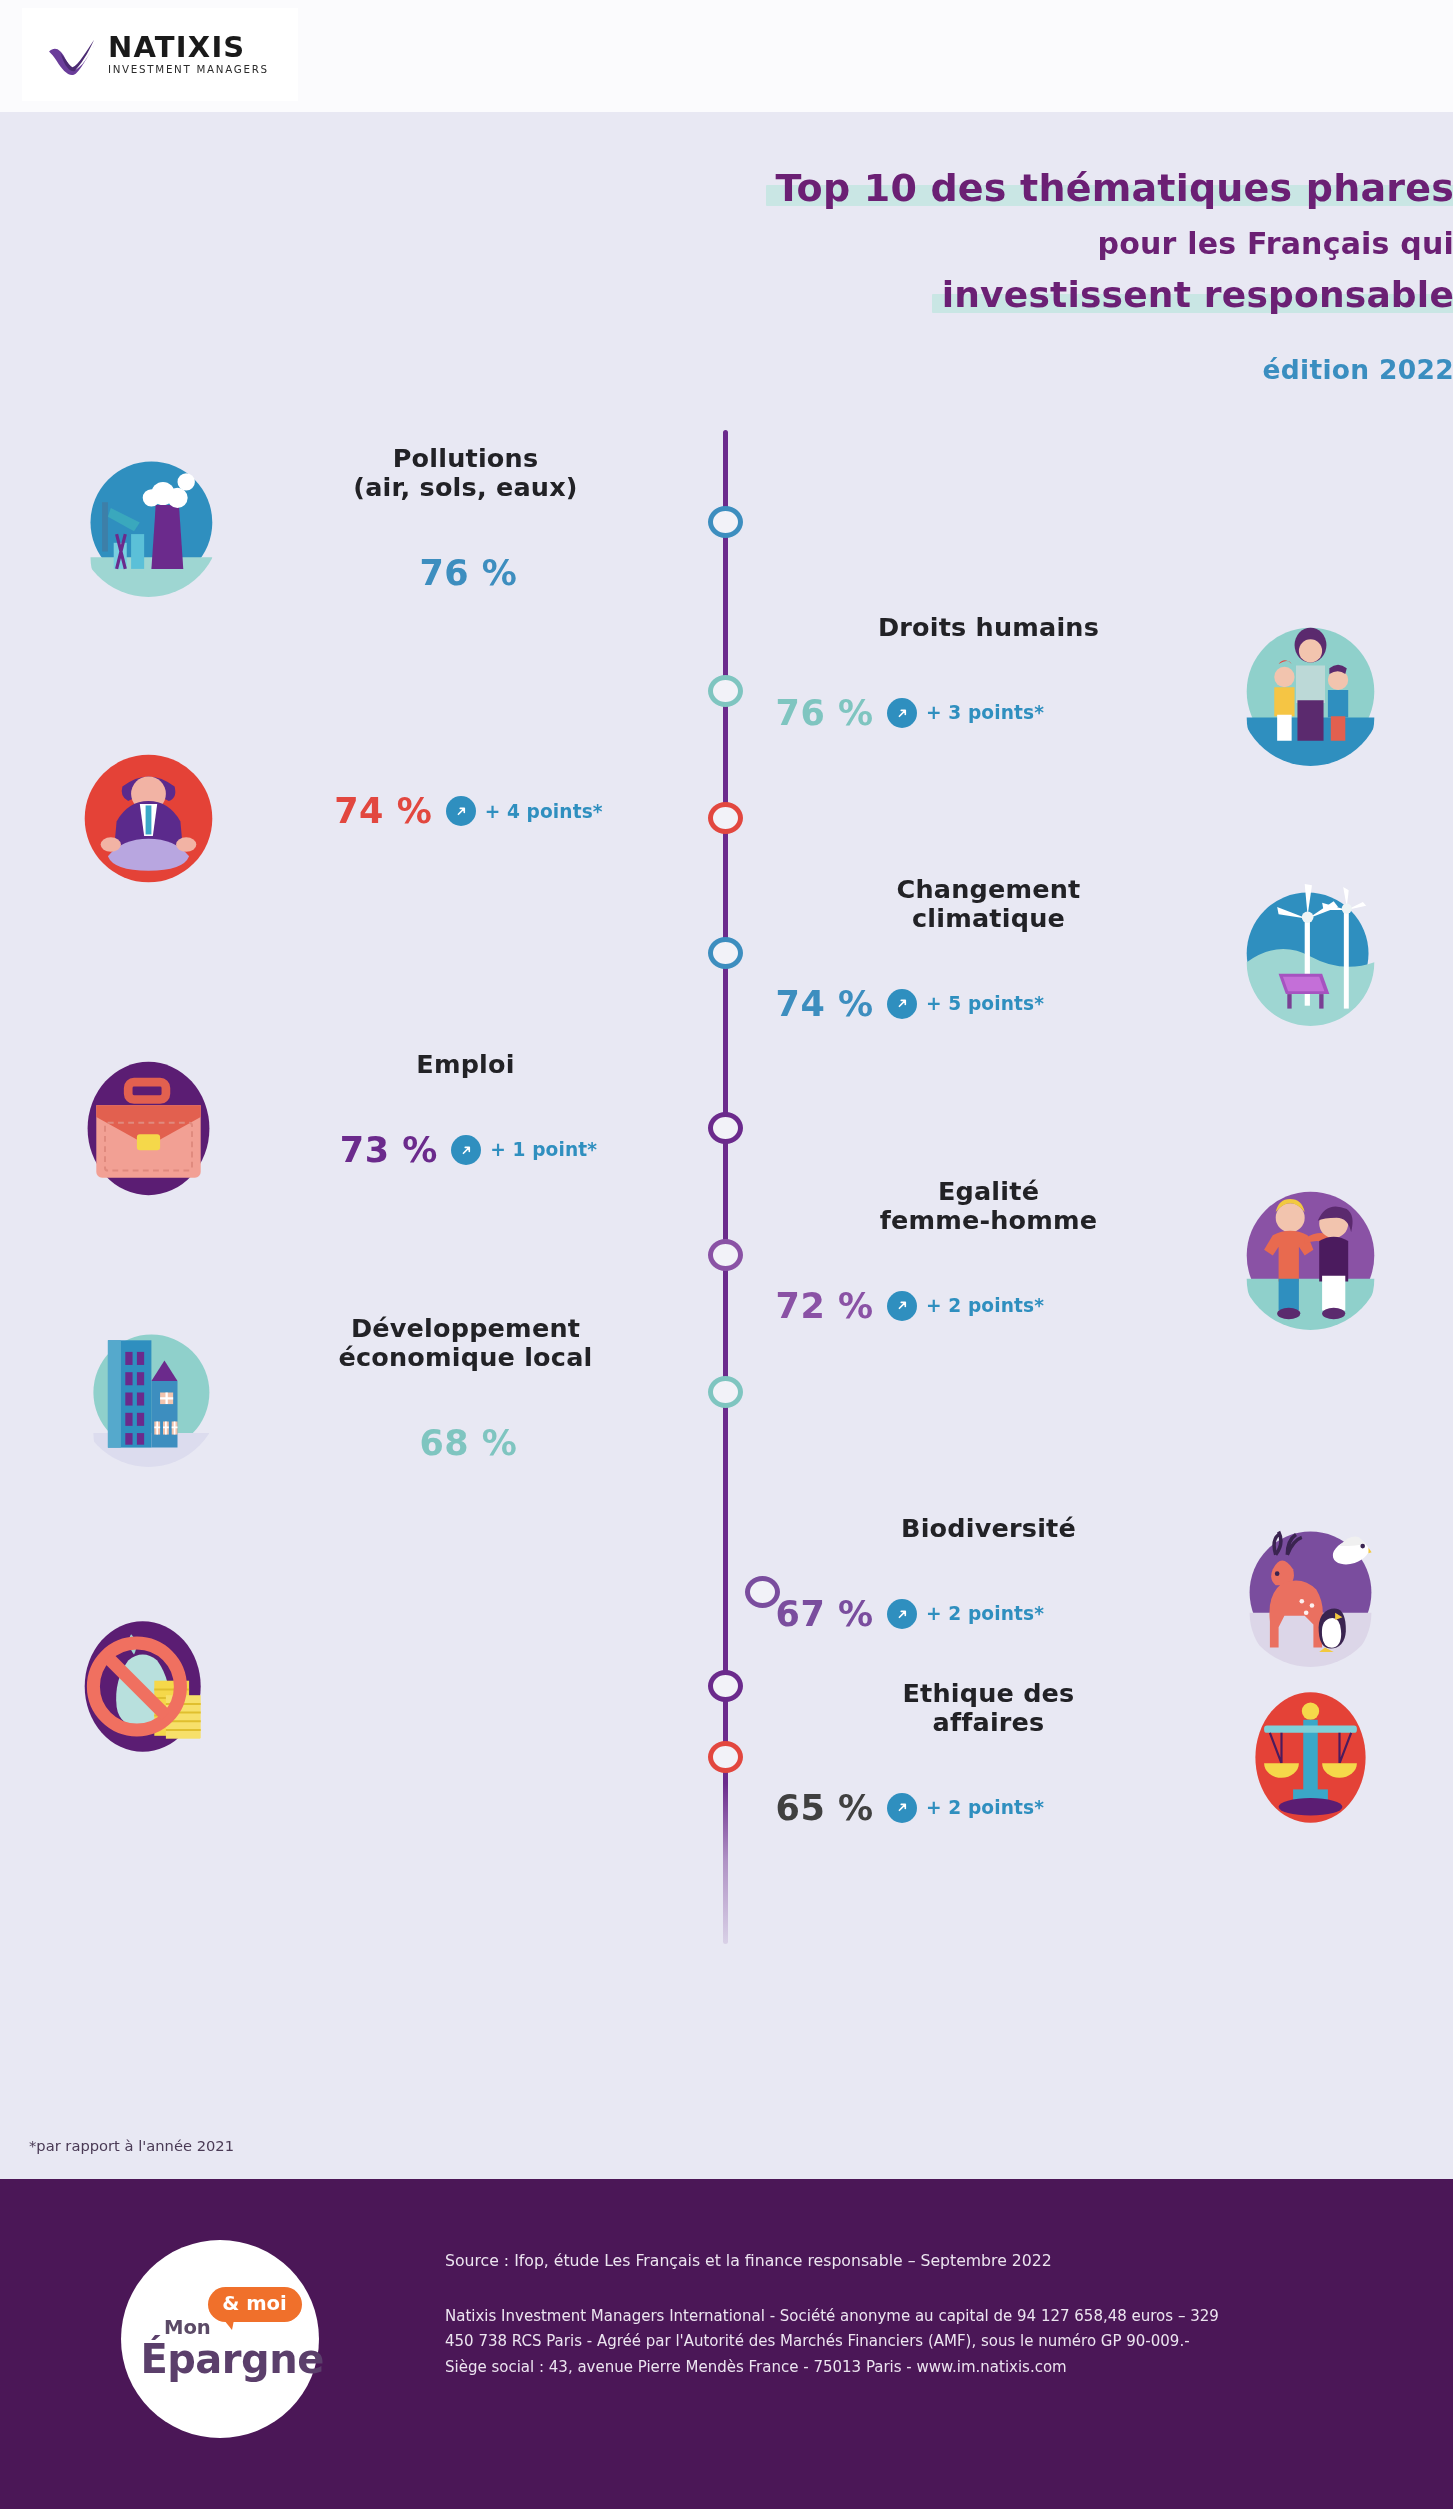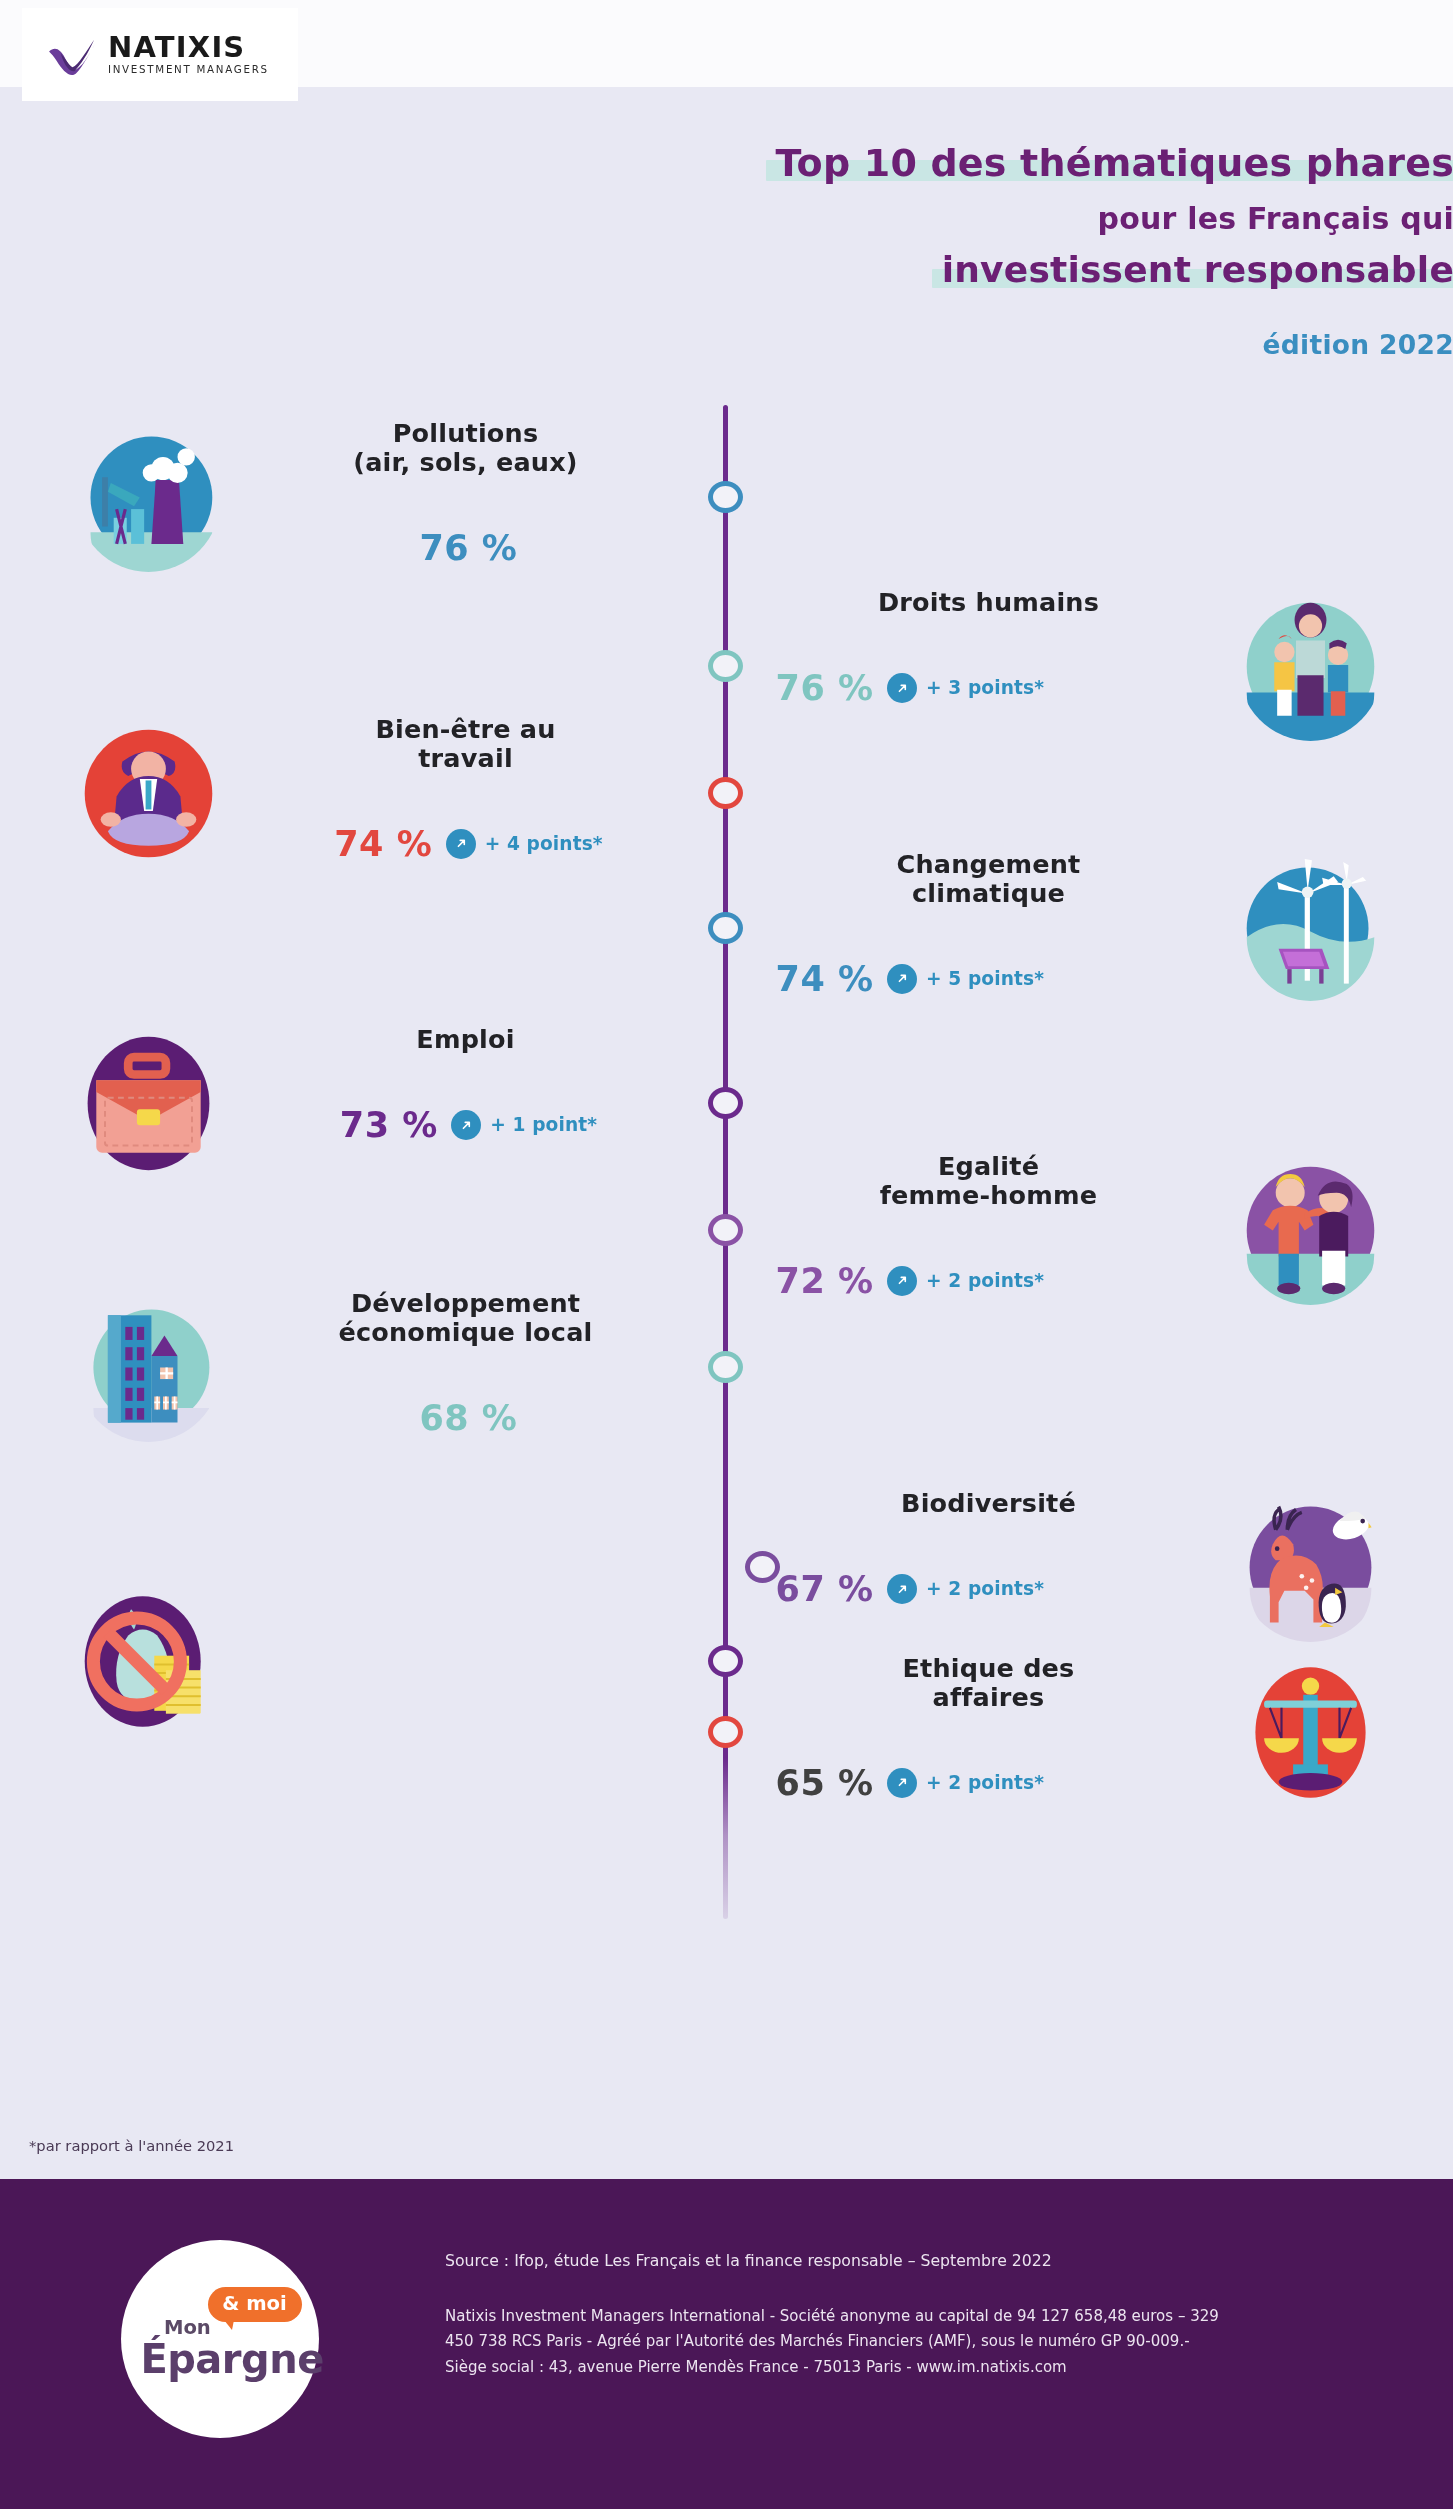--- a/index.html
+++ b/index.html
@@ -8,21 +8,21 @@
     width: 1454px;
     height: 2509px;
     font-family: "DejaVu Sans", "Liberation Sans", sans-serif;
     background: #e8e8f3;
     overflow: hidden;
     position: relative;
   }
 
   
   .header-band {
-    height: 87px;
+    height: 112px;
     background: #fbfbfd;
     position: relative;
   }
   .logo-box {
     position: absolute;
     left: 21.6px; top: 7.8px;
     width: 276px; height: 93px;
     background: #ffffff;
     display: flex;
     align-items: center;
@@ -275,24 +275,20 @@
       <path d="M28 52 q8 -14 22 -14 q14 0 22 14 l2 22 h-48z" fill="#5b2a8c"></path>
       <path d="M44 40 h12 l-3 22 h-6z" fill="#fff"></path>
       <rect x="48" y="41" width="4" height="20" fill="#3aa8c8"></rect>
       <path d="M22 76 q10 -12 28 -12 q18 0 28 12 q-4 10 -28 10 q-24 0 -28 -10z" fill="#b8a6e0"></path>
       <ellipse cx="24" cy="68" rx="7" ry="5" fill="#f2b3a4"></ellipse>
       <ellipse cx="76" cy="68" rx="7" ry="5" fill="#f2b3a4"></ellipse>
     </svg></div>
       <div class="conn" style="background:#e2473f"></div>
       <div class="node" style="border-color:#e2473f"></div>
     <div class="txtblock">
-      <div class="label">
-        <div>Bien-être au</div>
-        <div>travail</div>
-      </div>
       <div class="valrow">
         <span class="pct" style="color:#e2473f">74 %</span>
         <div class="badge">
          <span class="arrow-ic" style="background:#2f8fbf">
               <svg viewBox="0 0 20 20">
                 <path d="M6 14 L14 6 M14 6 H8.5 M14 6 V11.5" stroke="#fff" stroke-width="2.2" fill="none" stroke-linecap="round" stroke-linejoin="round"></path>
               </svg>
             </span>
          <span class="delta" style="color:#2f8fbf">+ 4 points*</span>
        </div>

